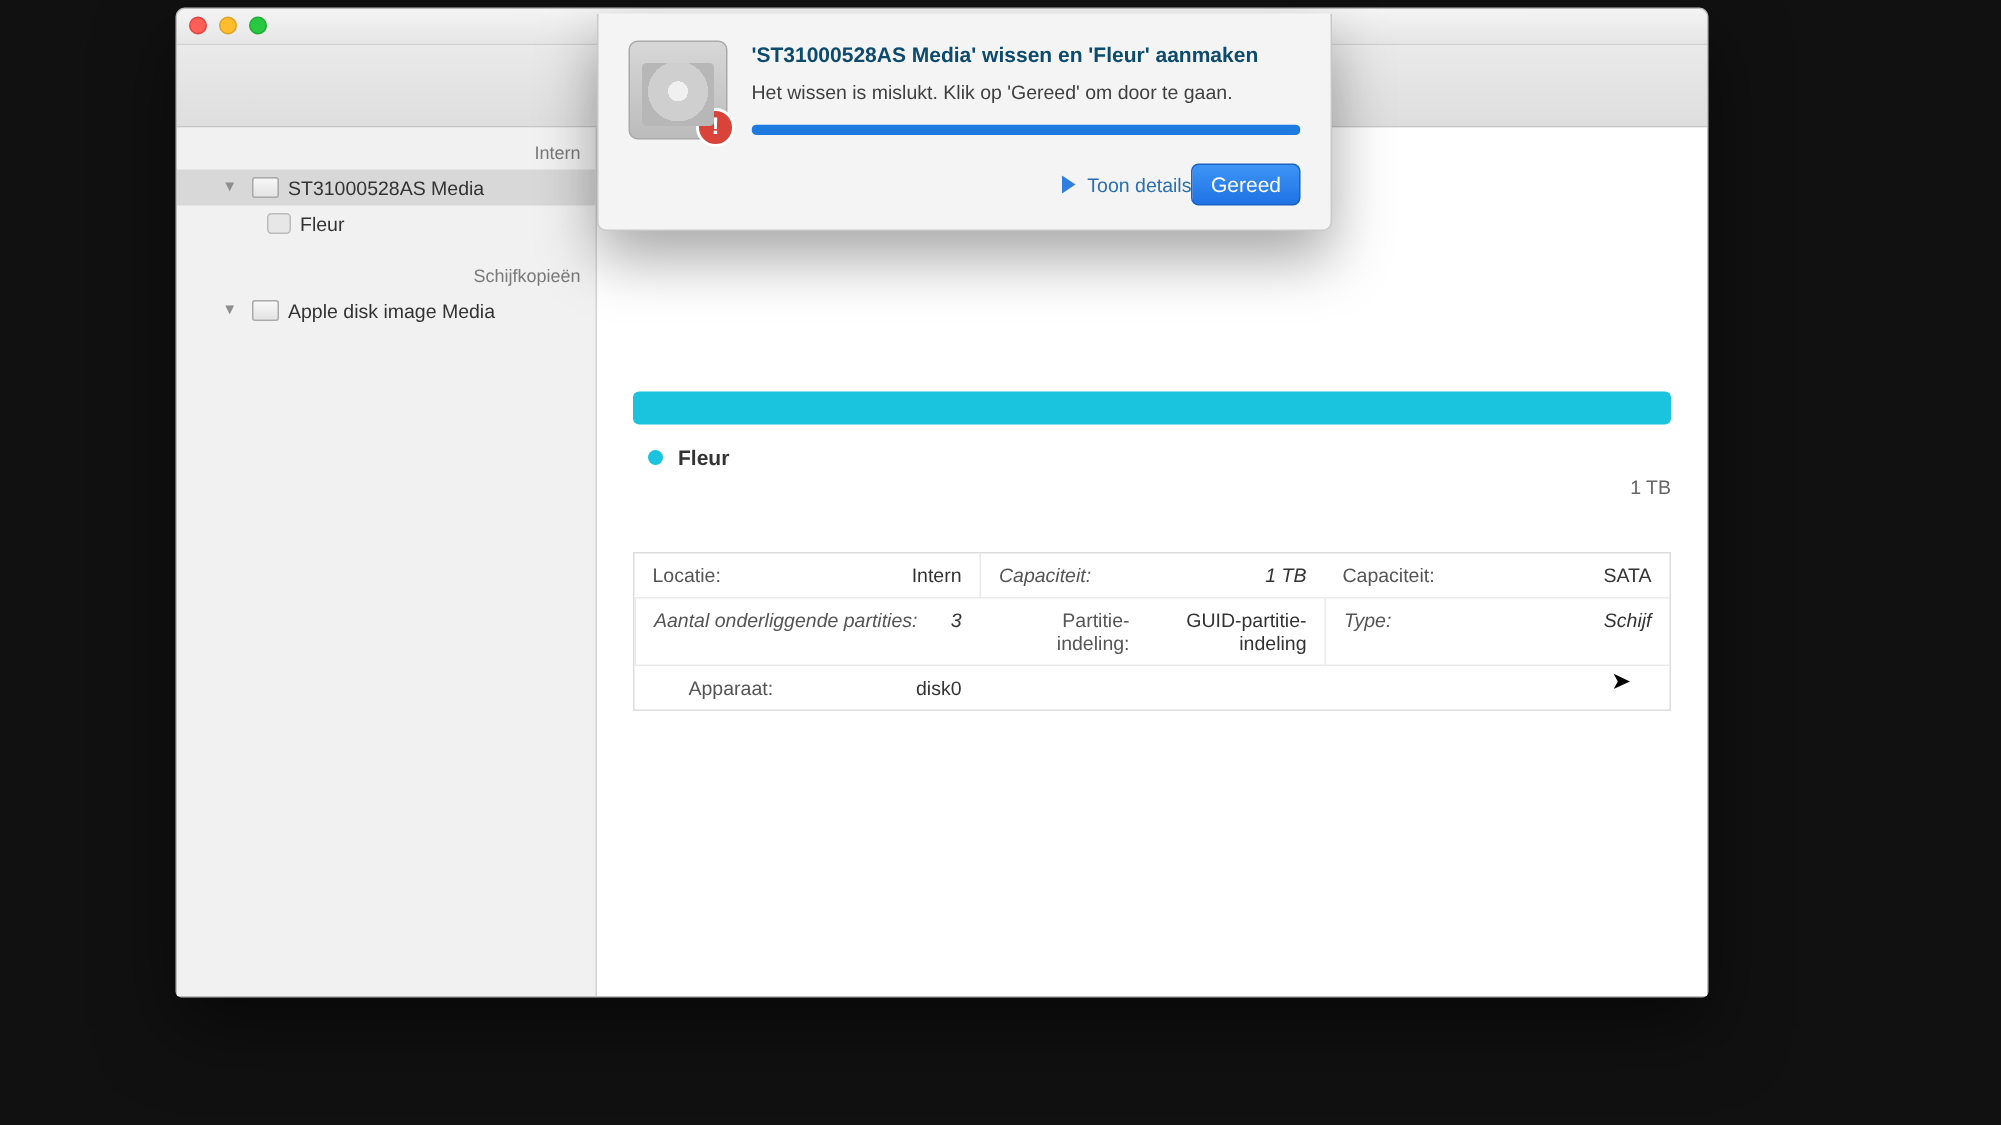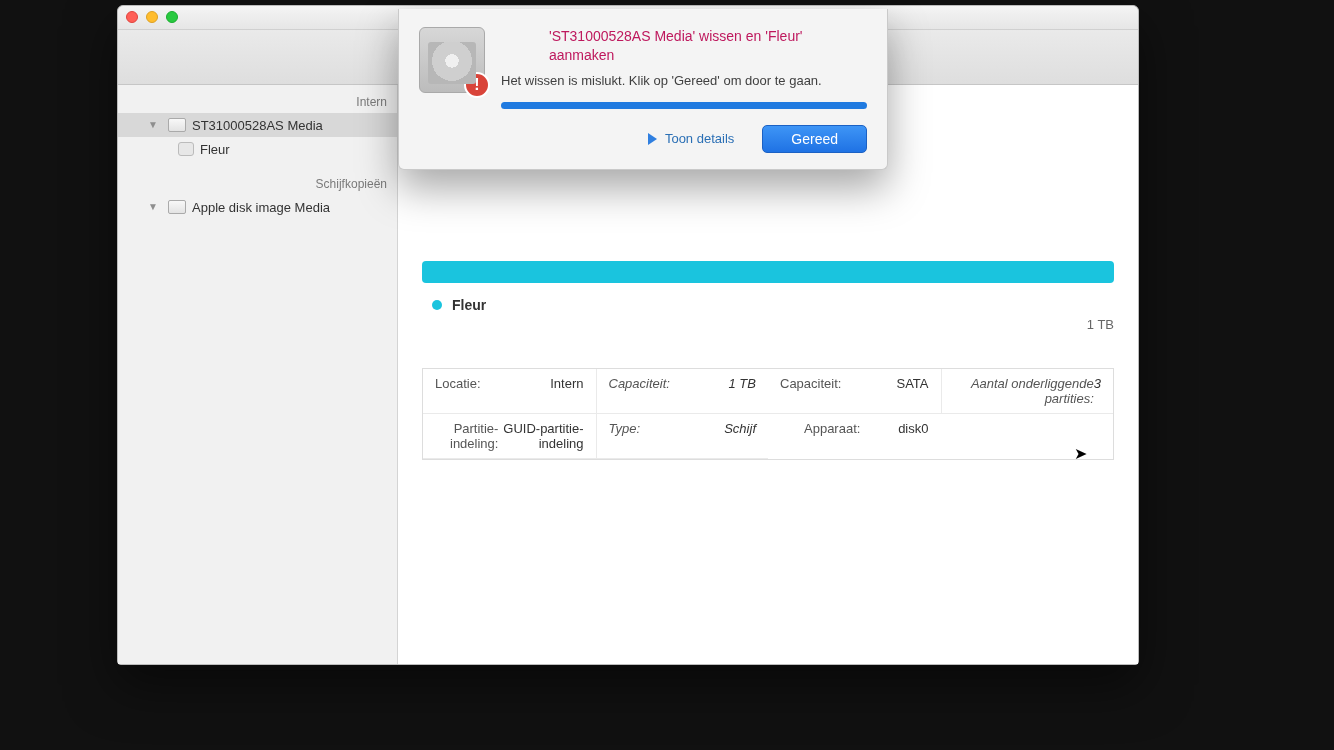--- a/index.html
+++ b/index.html
@@ -30,43 +30,43 @@
   .row.indent1 { padding-left: 30px; }
   .row.indent2 { padding-left: 60px; }
   .row.sel { background: #d8d8d8; }
   .diskico { width:18px; height:14px; border:1px solid #aaa; border-radius:2px; background:linear-gradient(#f8f8f8,#e3e3e3); }
   .volico  { width:16px; height:14px; border:1px solid #bbb; border-radius:3px; background:#e7e7e7; }
   .content { flex:1; padding: 0 24px 24px; background:#ffffff; overflow:hidden; position: relative; }
   .partbar { margin-top: 176px; height: 22px; background: #1AC4DE; border-radius: 4px; }
   .partlegend { display:flex; align-items:center; gap:10px; margin:14px 0 4px 10px; font-weight:600; color:#333; font-size:14px; }
   .dot { width:10px; height:10px; border-radius:50%; background:#1AC4DE; }
   .partsize { margin-left: 30px; font-size:13px; color:#666; }
-  .infogrid { margin-top: 36px; border:1px solid #ddd; display:grid; grid-template-columns: 1fr 1fr 1fr 1fr; font-size:13px; color:#333; background:#fff;}
+  .infogrid { margin-top: 36px; border:1px solid #ddd; display:grid; grid-template-columns: 1fr 1fr 1fr; font-size:13px; color:#333; background:#fff;}
   .infogrid .cell { display:flex; justify-content:space-between; padding:7px 12px; border-bottom:1px solid #eaeaea; }
   .infogrid .cell:nth-child(2n){ border-left:1px solid #eaeaea;font-style:italic; }
   .infogrid .k { color:#555; }
   .infogrid .v { color:#333; }
   .sheet {
     position:absolute; left: 280px; top: 3px; width: 490px; background:#f4f4f4;
     border:1px solid #c9c9c9; border-top:none; border-radius: 0 0 6px 6px;
     box-shadow: 0 18px 40px rgba(0,0,0,.35); padding: 18px 20px 16px 20px;
   }
   .sheet .hd { display:flex; gap:16px; }
   .hddisk { width:66px; height:66px; border-radius:6px; background:linear-gradient(#d7d7d7,#bcbcbc); border:1px solid #a9a9a9; position:relative; flex:0 0 66px; }
   .hddisk::after{ content:""; position:absolute; left:8px; right:8px; top:14px; bottom:8px; border-radius:3px; background: radial-gradient(circle at 50% 45%, #f0f0f0 0 20%, #cfcfcf 20% 60%, #b7b7b7 60% 100%); }
   .warnbadge { position:absolute; right:-6px; bottom:-6px; width:26px; height:26px; background:#d9443a; border-radius:50%; border:2px solid #fff; color:#fff; font-weight:700; display:flex; align-items:center; justify-content:center; font-size:16px; }
   .sheet .txt { flex:1; }
-  .sheet .ttl { font-weight:400; font-size:14px; color:#be185d; line-height:1.35;margin-left:48px; }
+  .sheet .ttl { font-weight:700; font-size:14px; color:#0c4a6e; line-height:1.35; }
   .sheet .msg { margin-top:8px; font-size:13px; color:#404040; }
   .progress { margin-top:14px; height:7px; background:#d3d3d3; border-radius:4px; overflow:hidden; }
   .progress > div { height:100%; width:100%; background:#1f7ae0; }
   .sheetfoot { margin-top:16px; display:flex; align-items:center; justify-content:flex-end; }
   .details { display:flex; align-items:center; gap:8px; color:#2a6fb5; font-size:13px; cursor:default; }
   .play { width:0; height:0; border-left:9px solid #2f7fe0; border-top:6px solid transparent; border-bottom:6px solid transparent; }
-  .primary { background:linear-gradient(#3e95f6,#1f72e4); color:#fff; border:1px solid #1b61c4; padding:5px 28px; border-radius:5px; font-size:14px;margin-left:28px; }
+  .primary { background:linear-gradient(#3e95f6,#1f72e4); color:#fff; border:1px solid #1b61c4; padding:5px 12px; border-radius:5px; font-size:14px; }
   .cursor { position:absolute; left: 676px; top: 359px; font-size:16px; color:#000; pointer-events:none; }
 </style>
 </head>
 <body>
 
 <div class="window">
 
   <div class="titlebar">
     <div class="traffic">
       <span class="btn close"></span>

